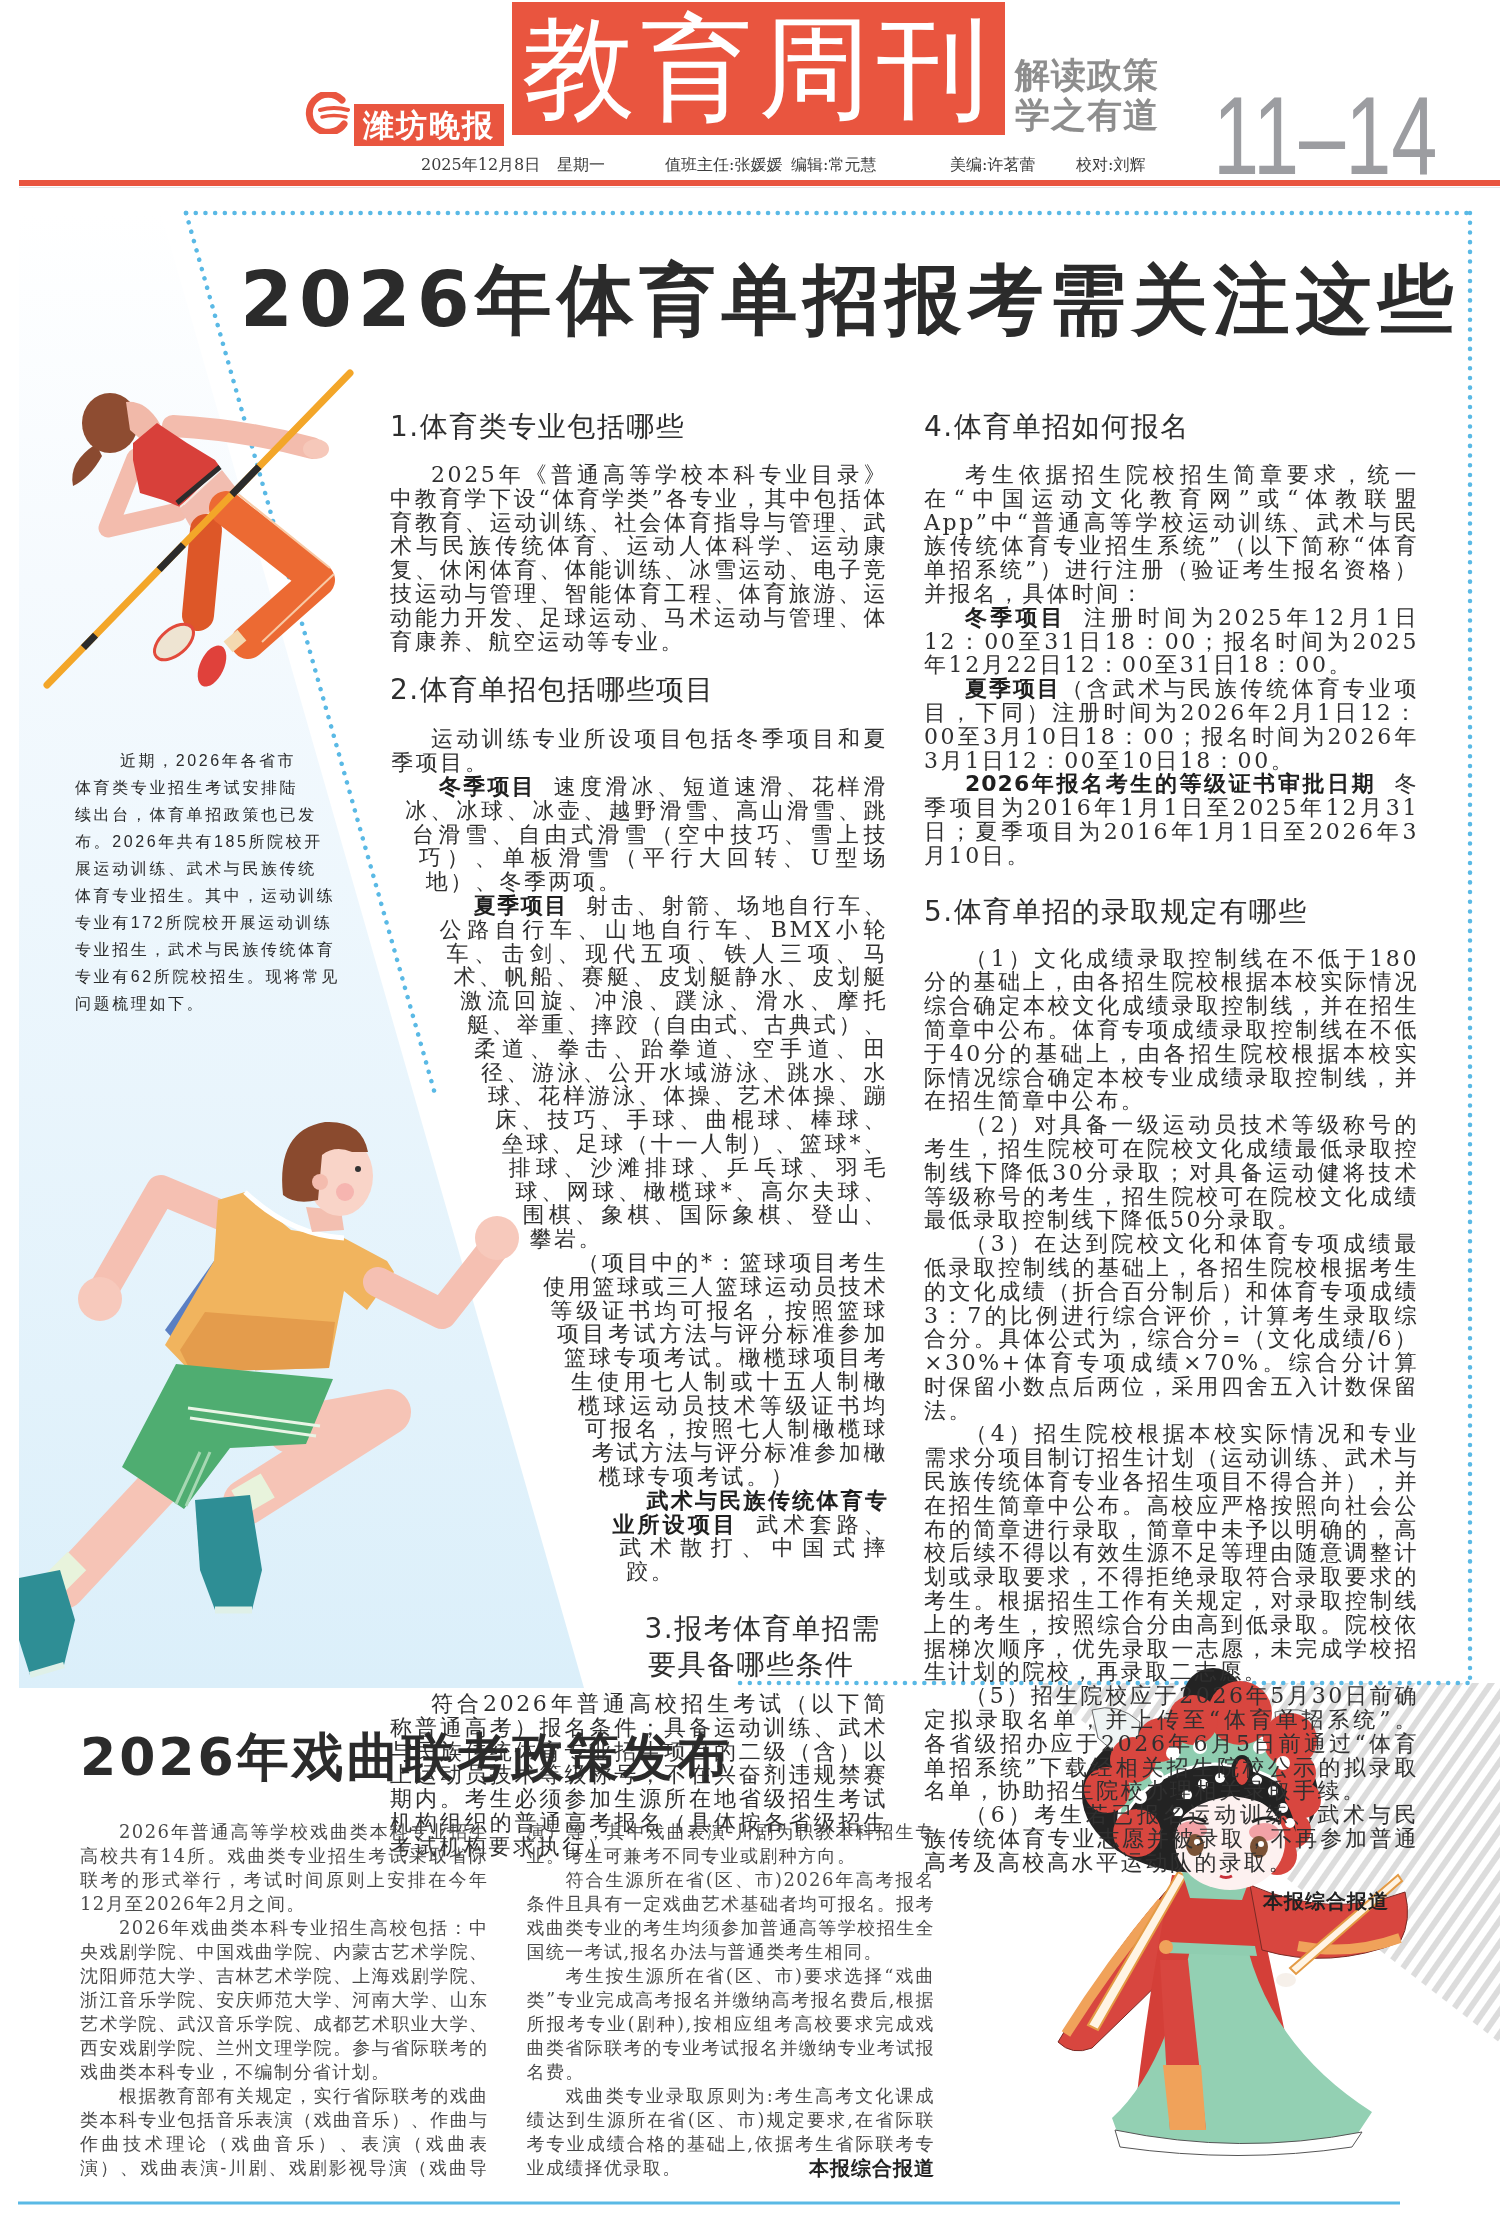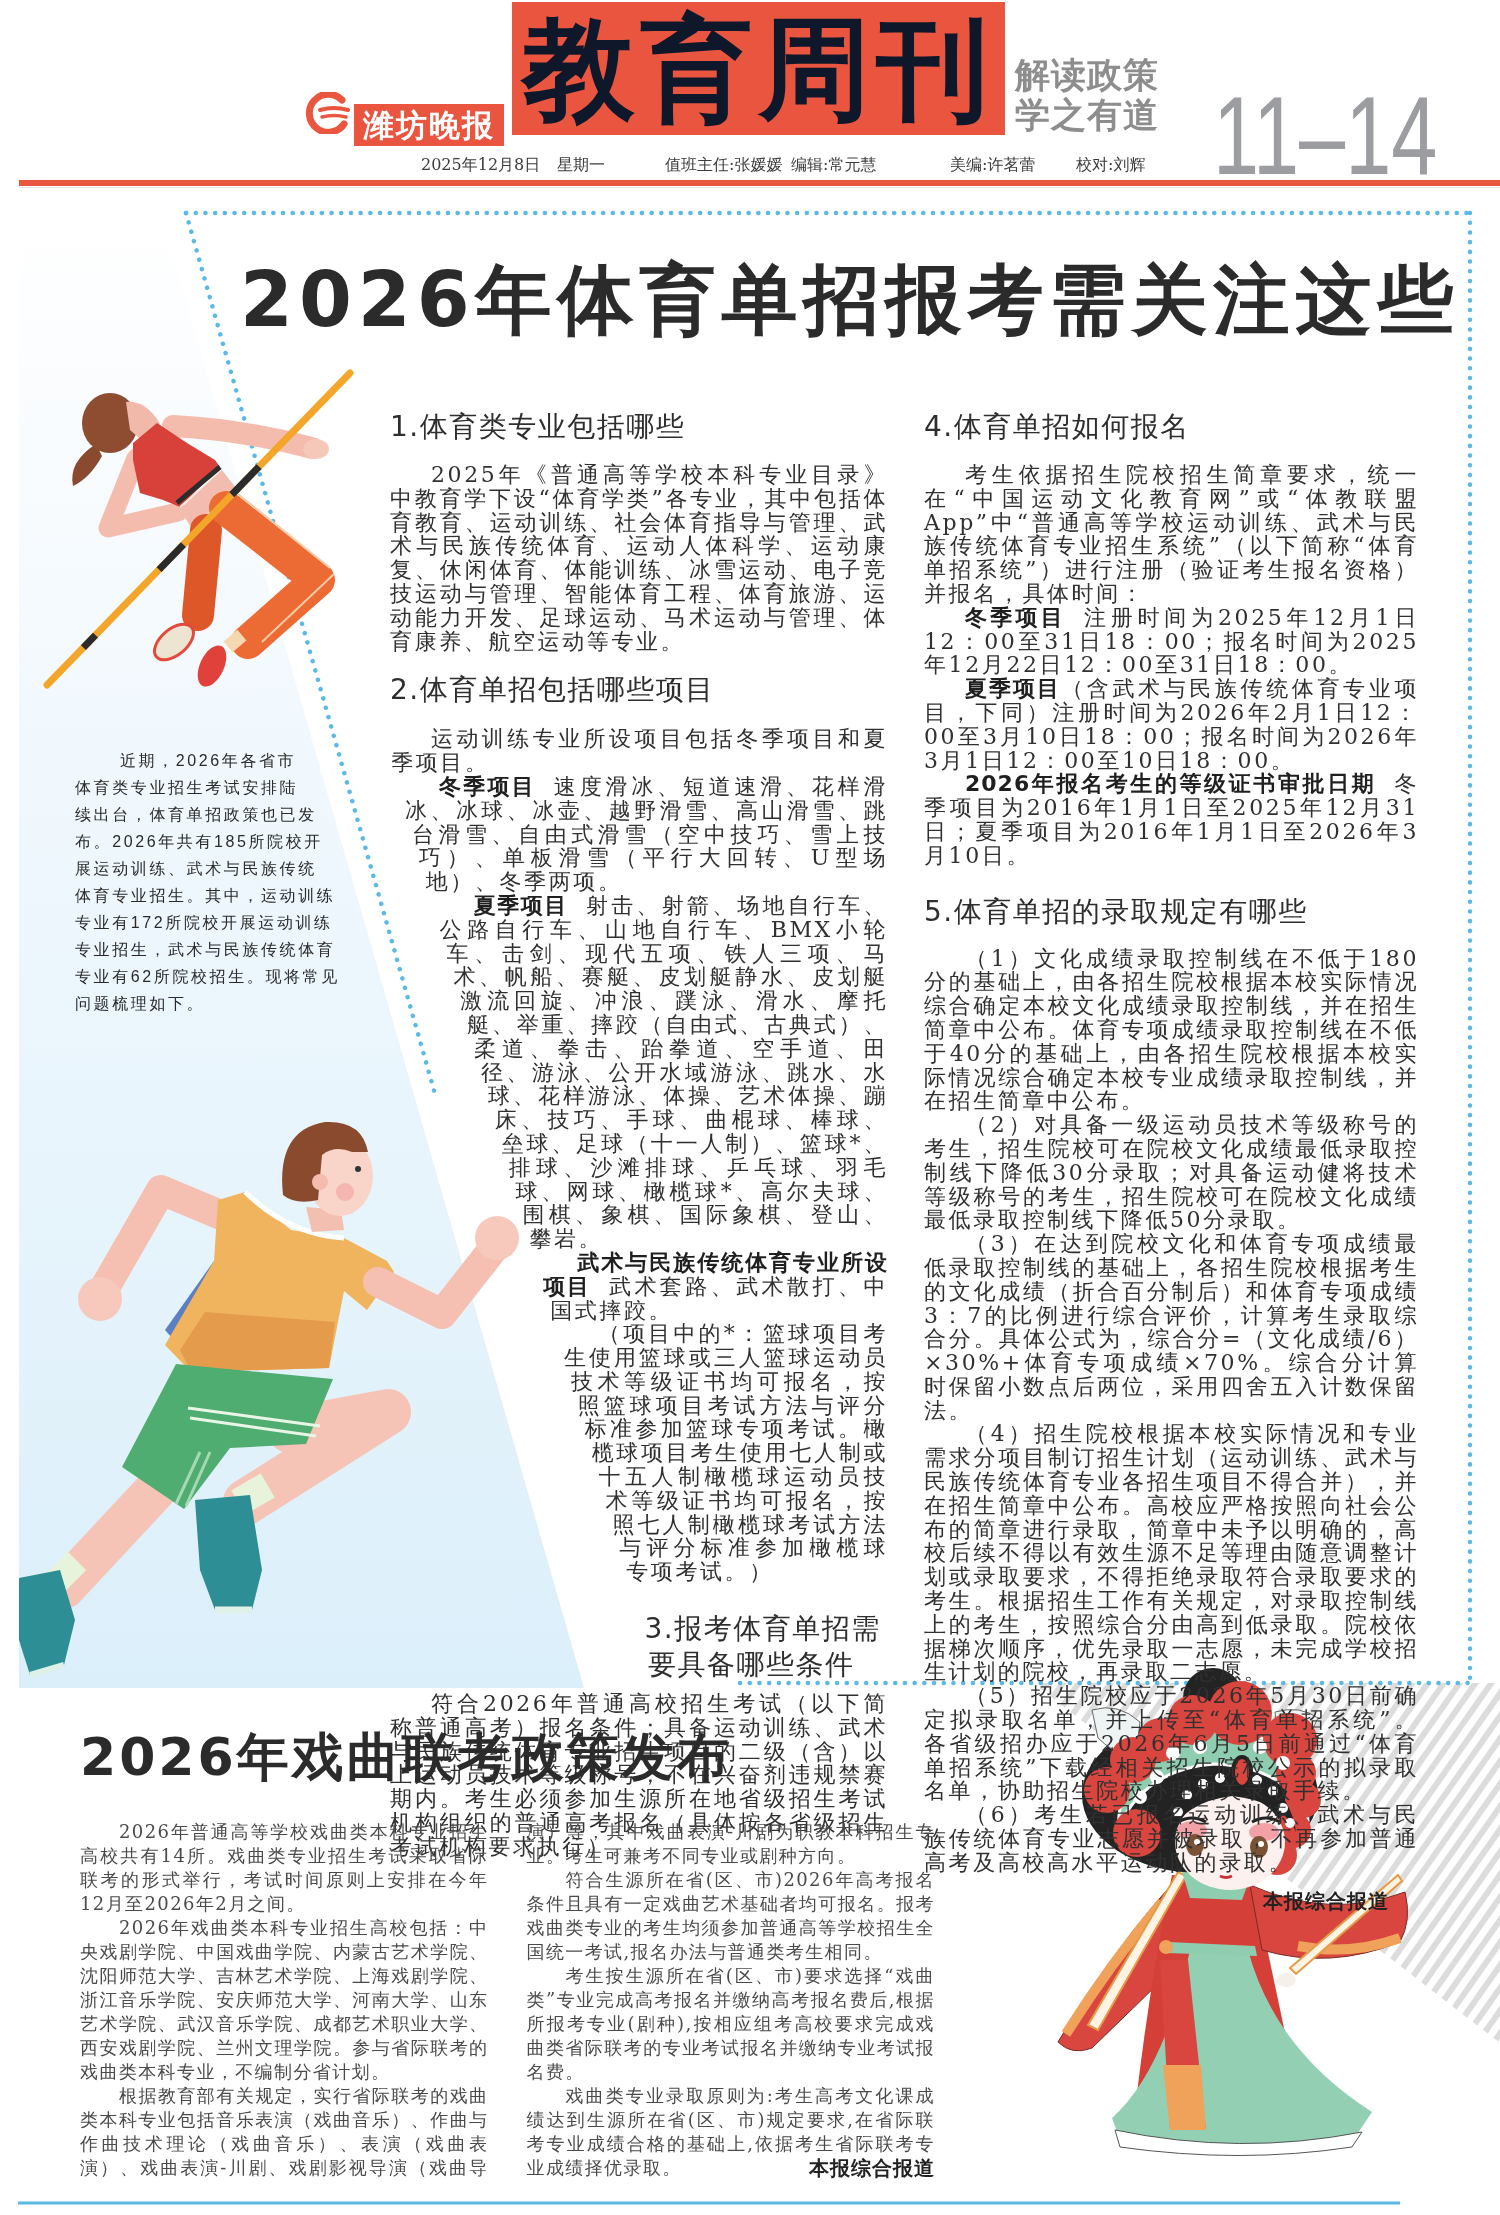--- a/index.html
+++ b/index.html
@@ -6,21 +6,21 @@
 html,body{margin:0;padding:0;}
 body{width:1500px;height:2215px;position:relative;overflow:hidden;background:#ffffff;font-family:"DejaVu Serif",serif;color:#333;}
 .abs{position:absolute;}
 #bg-layer{left:0;top:0;z-index:0;}
 .illus{position:absolute;z-index:1;}
 .txt{position:absolute;z-index:2;}
 
 
 #logo-icon{left:304px;top:92px;width:46px;height:42px;z-index:2;}
 #logo-box{left:354px;top:104px;width:150px;height:42px;background:#e9553f;color:#fff;font-family:"DejaVu Serif",serif;font-weight:bold;font-size:31px;line-height:42px;text-align:center;letter-spacing:2px;white-space:nowrap;}
-#masthead{left:512px;top:2px;width:493px;height:133px;background:#e9553f;color:#0f172a;font-family:"DejaVu Serif",serif;font-weight:bold;font-size:112px;line-height:133px;text-align:center;letter-spacing:6px;white-space:nowrap;overflow:hidden;}
+#masthead{left:512px;top:2px;width:493px;height:133px;background:#e9553f;color:#ffffff;font-family:"DejaVu Serif",serif;font-weight:normal;font-size:112px;line-height:133px;text-align:center;letter-spacing:6px;white-space:nowrap;overflow:hidden;}
 #slogan{left:1015px;top:55px;color:#8d8d8d;font-family:"DejaVu Serif",serif;font-weight:bold;font-size:35px;line-height:40px;letter-spacing:1px;}
 #slogan div{white-space:nowrap;}
 #page-range{left:1213px;top:80px;color:#9c9da1;font-family:"Liberation Sans",sans-serif;font-size:112px;line-height:112px;transform:scaleX(0.74);transform-origin:0 0;white-space:nowrap;}
 .dl{position:absolute;top:153px;font-size:16px;line-height:24px;color:#3c3c3c;white-space:nowrap;font-family:"DejaVu Serif",serif;z-index:2;}
 #red-rule{left:19px;top:180px;width:1481px;height:6px;background:#e9553f;z-index:2;}
 #gray-rule{left:19px;top:187px;width:1481px;height:1px;background:#e4e4e4;z-index:2;}
 
 
 #title1{left:240px;top:252px;width:1212px;text-align:center;font-family:"DejaVu Sans",sans-serif;font-weight:bold;font-size:76px;line-height:96px;letter-spacing:6px;color:#2b2b2b;white-space:nowrap;}
 #intro{left:47px;top:747px;width:320px;font-family:"Liberation Sans",sans-serif;font-size:16px;line-height:27px;letter-spacing:2.6px;color:#2a2a2a;margin-left:28px;}
@@ -225,22 +225,22 @@
 <div id="col-left" class="col">
   <div class="wrap"></div>
 
   <h2 class="sec-h first">1.体育类专业包括哪些</h2>
   <p class="bp">2025年《普通高等学校本科专业目录》中教育学下设“体育学类”各专业，其中包括体育教育、运动训练、社会体育指导与管理、武术与民族传统体育、运动人体科学、运动康复、休闲体育、体能训练、冰雪运动、电子竞技运动与管理、智能体育工程、体育旅游、运动能力开发、足球运动、马术运动与管理、体育康养、航空运动等专业。</p>
 
   <h2 class="sec-h">2.体育单招包括哪些项目</h2>
   <p class="bp">运动训练专业所设项目包括冬季项目和夏季项目。</p>
   <p class="bp"><span class="lbl">冬季项目</span><span>速度滑冰、短道速滑、花样滑冰、冰球、冰壶、越野滑雪、高山滑雪、跳台滑雪、自由式滑雪（空中技巧、雪上技巧）、单板滑雪（平行大回转、U型场地）、冬季两项。</span></p>
   <p class="bp"><span class="lbl">夏季项目</span><span>射击、射箭、场地自行车、公路自行车、山地自行车、BMX小轮车、击剑、现代五项、铁人三项、马术、帆船、赛艇、皮划艇静水、皮划艇激流回旋、冲浪、蹼泳、滑水、摩托艇、举重、摔跤（自由式、古典式）、柔道、拳击、跆拳道、空手道、田径、游泳、公开水域游泳、跳水、水球、花样游泳、体操、艺术体操、蹦床、技巧、手球、曲棍球、棒球、垒球、足球（十一人制）、篮球*、排球、沙滩排球、乒乓球、羽毛球、网球、橄榄球*、高尔夫球、围棋、象棋、国际象棋、登山、攀岩。</span></p>
+  <p class="bp">（项目中的*：篮球项目考生使用篮球或三人篮球运动员技术等级证书均可报名，按照篮球项目考试方法与评分标准参加篮球专项考试。橄榄球项目考生使用七人制或十五人制橄榄球运动员技术等级证书均可报名，按照七人制橄榄球考试方法与评分标准参加橄榄球专项考试。）</p>
   <p class="bp"><span class="lbl">武术与民族传统体育专业所设项目</span><span>武术套路、武术散打、中国式摔跤。</span></p>
-  <p class="bp">（项目中的*：篮球项目考生使用篮球或三人篮球运动员技术等级证书均可报名，按照篮球项目考试方法与评分标准参加篮球专项考试。橄榄球项目考生使用七人制或十五人制橄榄球运动员技术等级证书均可报名，按照七人制橄榄球考试方法与评分标准参加橄榄球专项考试。）</p>
 
   <h2 class="sec-h s3">3.报考体育单招需要具备哪些条件</h2>
   <p class="bp">符合2026年普通高校招生考试（以下简称普通高考）报名条件；具备运动训练、武术与民族传统体育专业招生项目的二级（含）以上运动员技术等级称号；不在兴奋剂违规禁赛期内。考生必须参加生源所在地省级招生考试机构组织的普通高考报名（具体按各省级招生考试机构要求执行）。</p>
 </div>
 
 <div id="col-right" class="col">
   <h2 class="sec-h first">4.体育单招如何报名</h2>
   <p class="bp">考生依据招生院校招生简章要求，统一在“中国运动文化教育网”或“体教联盟App”中“普通高等学校运动训练、武术与民族传统体育专业招生系统”（以下简称“体育单招系统”）进行注册（验证考生报名资格）并报名，具体时间：</p>
   <p class="bp"><span class="lbl">冬季项目</span><span>注册时间为2025年12月1日12：00至31日18：00；报名时间为2025年12月22日12：00至31日18：00。</span></p>
   <p class="bp"><span class="lbl tight">夏季项目</span><span>（含武术与民族传统体育专业项目，下同）注册时间为2026年2月1日12：00至3月10日18：00；报名时间为2026年3月1日12：00至10日18：00。</span></p>

